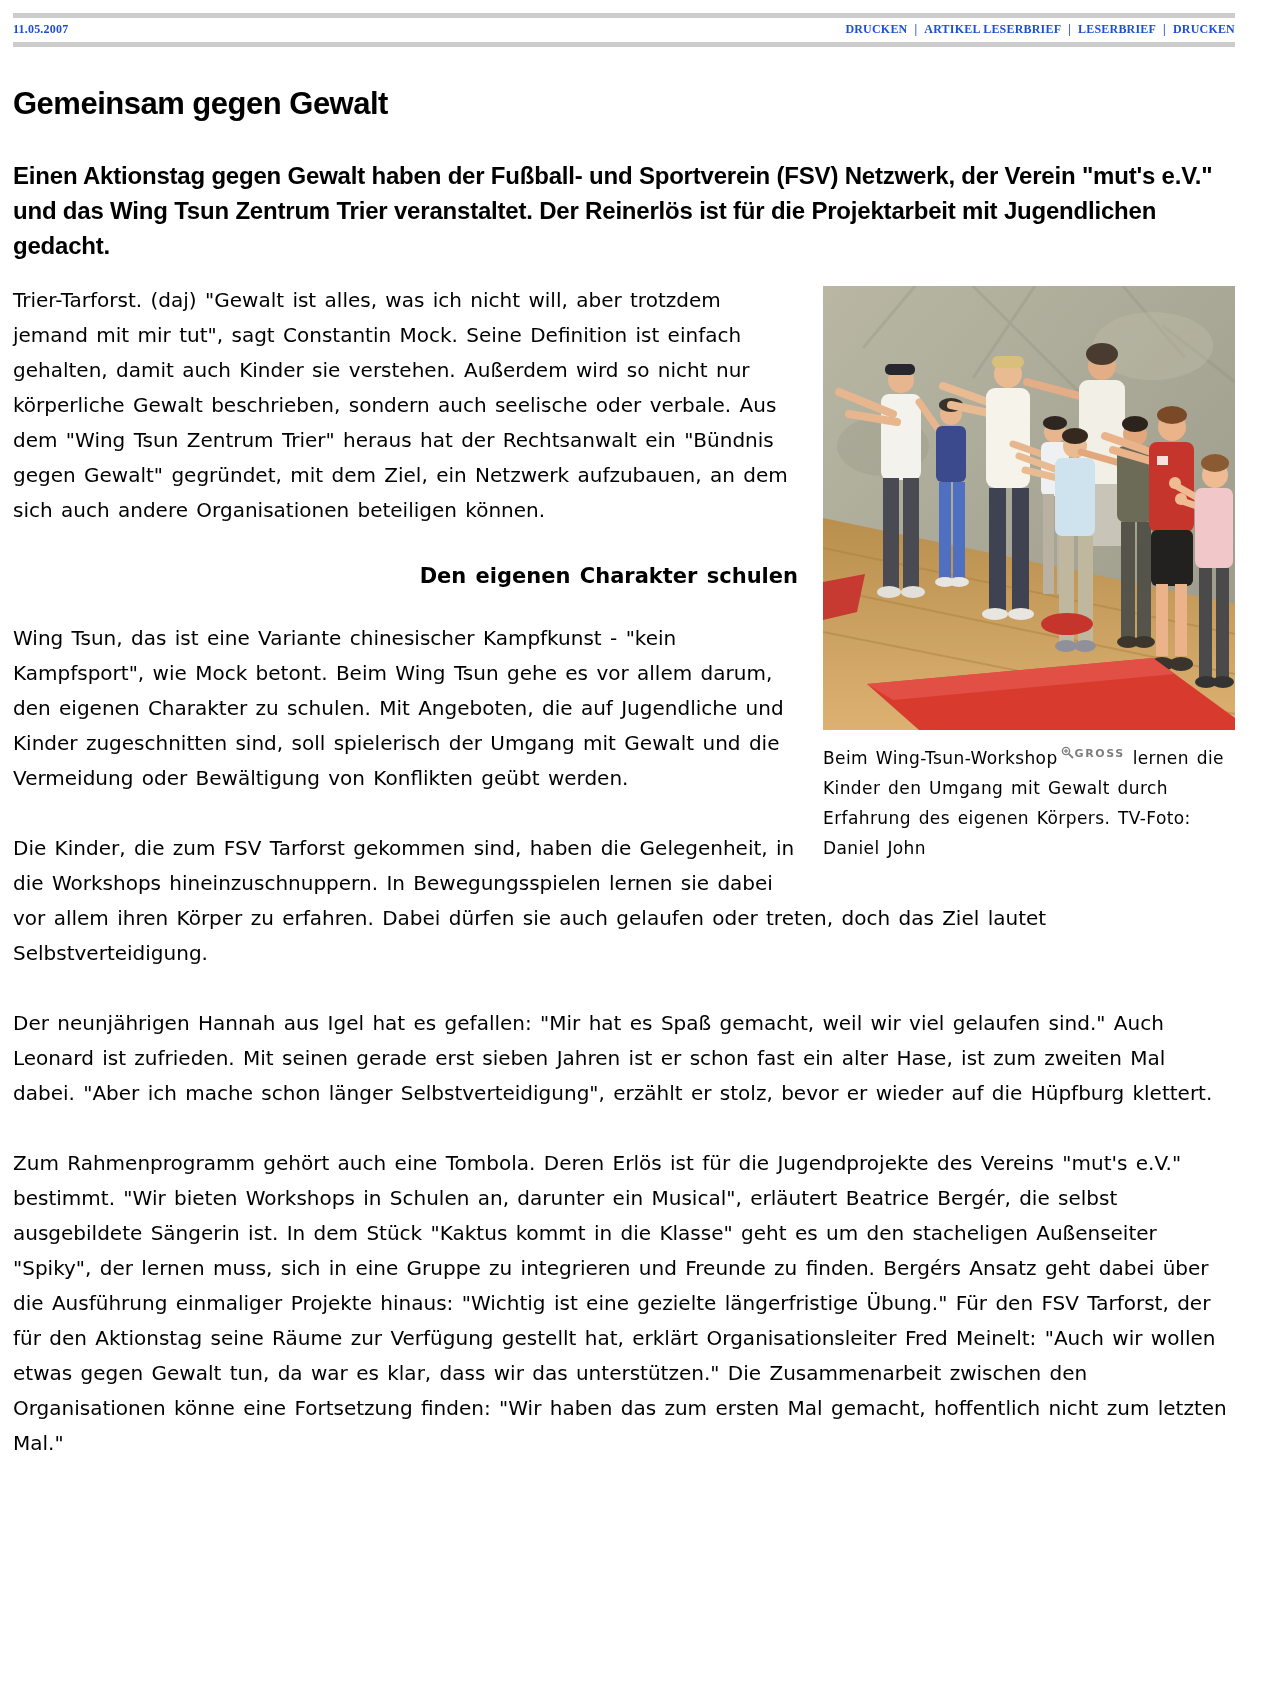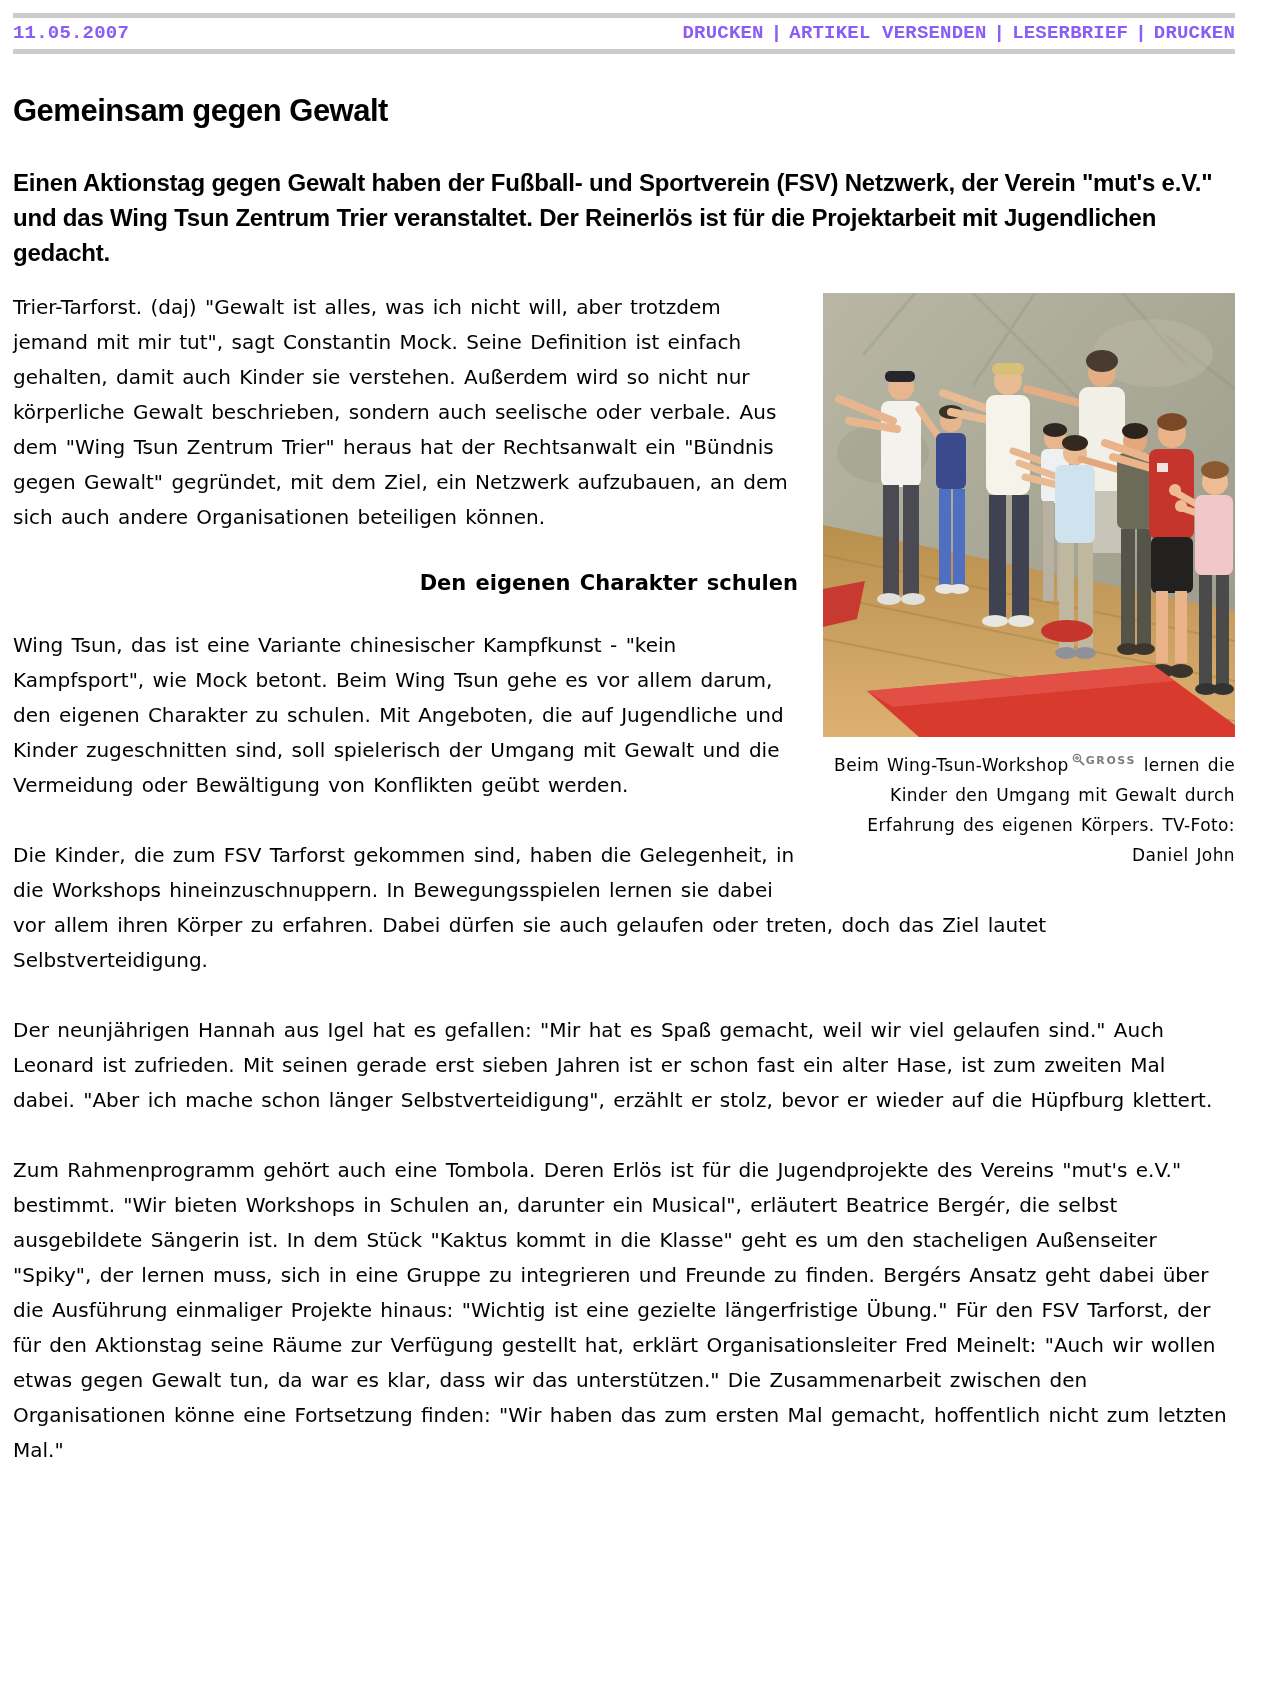--- a/index.html
+++ b/index.html
@@ -5,43 +5,43 @@
   * { box-sizing: border-box; }
   html, body { margin: 0; padding: 0; background: #ffffff; }
   body { width: 1262px; color: #000; font-family: "DejaVu Sans", sans-serif; }
   .page { padding: 13px 27px 36px 13px; }
 
   .rule { height: 5px; background: #cccccc; }
 
   .masthead { display: flex; justify-content: space-between; align-items: center; padding: 4px 0 5px 0; }
   .masthead .date,
   .masthead .menu, .masthead .menu a {
-    font-family: Liberation Mono, monospace;
-    font-weight: bold; font-size: 19px; color: #8b5cf6;
+    font-family: Liberation Serif, serif;
+    font-weight: bold; font-size: 12px; color: #1d4ed8;
     letter-spacing: .2px; text-decoration: none; white-space: nowrap;
   }
   .menu .sep { margin: 0 7px; }
 
   h1.headline {
     font-family: "Liberation Sans", sans-serif;
     font-size: 31px; line-height: 34px; letter-spacing: -0.5px;
     margin: 40px 0 0 0; font-weight: bold;
   }
 
   p.lead {
     font-family: "Liberation Sans", sans-serif;
     font-weight: bold; font-size: 24px; line-height: 35px;
     margin: 37px 0 20px 0; letter-spacing: -0.2px;
   }
 
   .body-text { font-size: 20px; line-height: 35px; word-spacing: 2px; }
   .body-text p { margin: 0 0 35px 0; }
   h2.subhead { font-size: 21px; line-height: 26px; margin: 0 0 32px 0; font-weight: bold; text-align: right; }
 
-  figure.photo-figure { float: right; width: 412px; margin: 3px 0 4px 25px; text-align: right; }
+  figure.photo-figure { float: right; width: 412px; margin: 3px 0 4px 25px; }
   .photo { width: 412px; height: 444px; display: block; cursor: pointer; }
   .photo svg { display: block; width: 412px; height: 444px; }
   figcaption {
     font-size: 17px; line-height: 30px; margin-top: 9px;
     letter-spacing: .4px; word-spacing: 2px;
   }
   a.gross-link {
     color: #7d7d7d; text-decoration: none; font-family: "DejaVu Sans", sans-serif;
     font-size: 11px; font-weight: bold; letter-spacing: 1.6px;
     vertical-align: 7px; white-space: nowrap; margin-left: 3px;
@@ -51,21 +51,21 @@
 </head>
 <body>
 
 <div class="page">
 
   <div class="rule"></div>
 
   <div class="masthead">
     <span class="date">11.05.2007</span>
     <span class="menu">
-      <a href="#">DRUCKEN</a><span class="sep">|</span><a href="#">ARTIKEL VERSENDEN</a><span class="sep">|</span><a href="#">LESERBRIEF</a><span class="sep">|</span><a href="#">DRUCKEN</a>
+      <a href="#">DRUCKEN</a><span class="sep">|</span><a href="#">ARTIKEL LESERBRIEF</a><span class="sep">|</span><a href="#">LESERBRIEF</a><span class="sep">|</span><a href="#">DRUCKEN</a>
     </span>
   </div>
 
   <div class="rule"></div>
 
   <h1 class="headline">Gemeinsam gegen Gewalt</h1>
 
   <p class="lead">Einen Aktionstag gegen Gewalt haben der Fußball- und Sportverein (FSV) Netzwerk, der Verein "mut's e.V." und das Wing Tsun Zentrum Trier veranstaltet. Der Reinerlös ist für die Projektarbeit mit Jugendlichen gedacht.</p>
 
   <div class="body-text">

